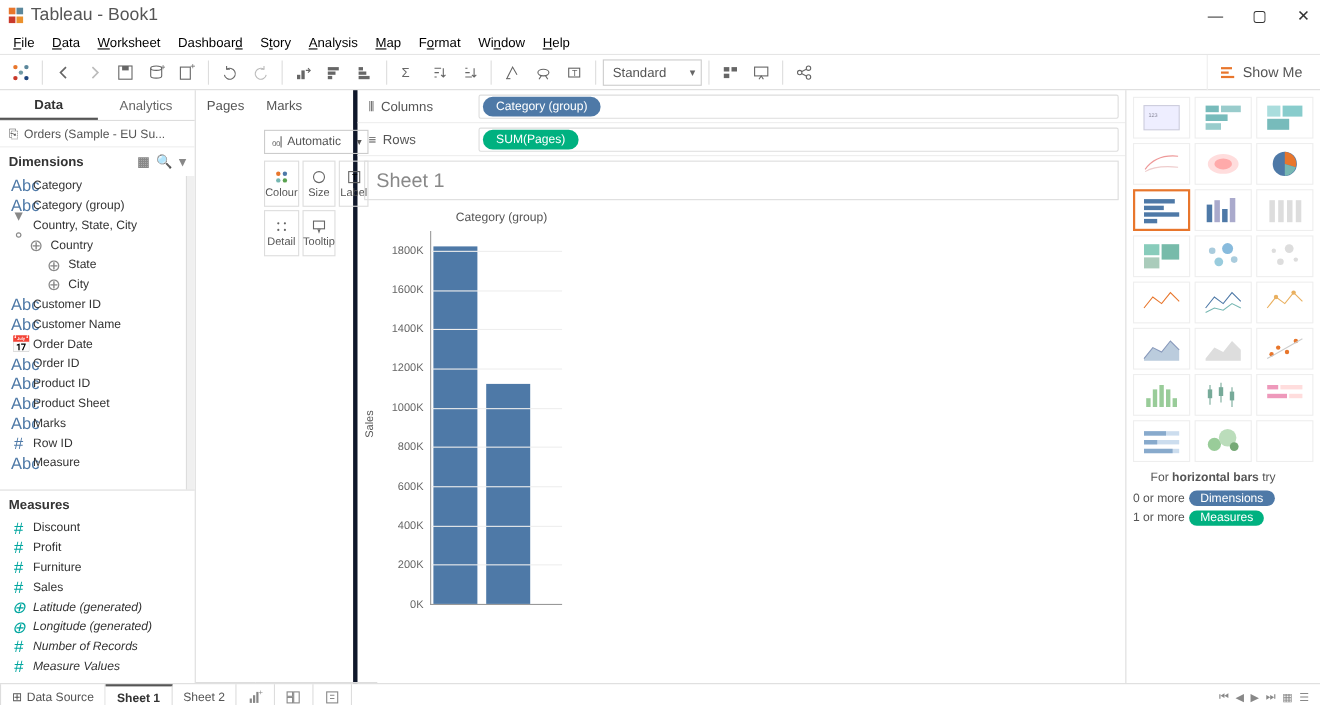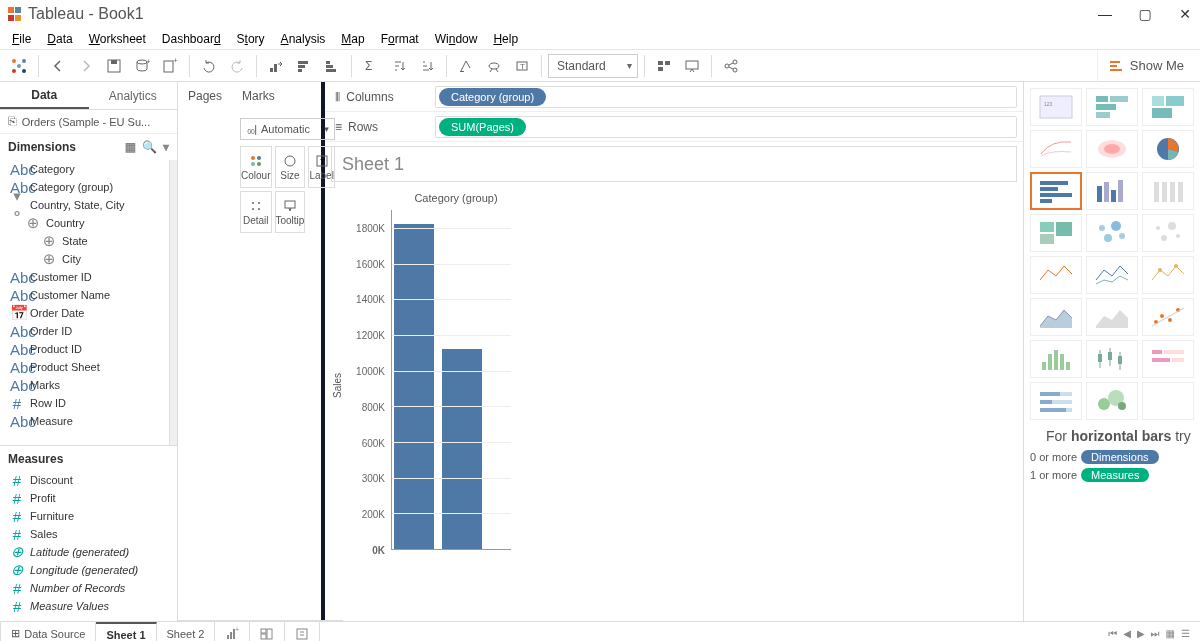--- a/index.html
+++ b/index.html
@@ -64,21 +64,21 @@
 .plot .grid{position:absolute;left:0;right:0;height:1px;background:#eee;}
 .bars{position:absolute;left:0;bottom:0;display:flex;gap:8px;padding-left:2px;align-items:flex-end;height:100%;}
 .bar{width:40px;background:#4e79a7;}
 .xlabs{display:flex;gap:8px;padding-left:62px;margin-top:4px;}
 .xlab{width:40px;font-size:9px;color:#555;text-align:center;line-height:11px;}
 .showme-pane{width:177px;border-left:1px solid #ddd;padding:6px;overflow:hidden;}
 .sm-grid{display:grid;grid-template-columns:repeat(3,1fr);gap:4px;margin-bottom:8px;}
 .sm-cell{height:38px;border:1px solid #eee;display:flex;align-items:center;justify-content:center;}
 .sm-cell.sel{border:2px solid #e8762c;}
 .sm-cell svg{width:40px;height:30px;}
-.sm-hint{font-size:14px;color:#555;margin-bottom:6px;padding-left:16px;}
+.sm-hint{font-size:11px;color:#555;margin-bottom:6px;padding-left:16px;}
 .sm-pill{display:inline-block;border-radius:9px;padding:1px 10px;font-size:11px;color:#fff;margin-left:4px;}
 .sm-row{font-size:11px;color:#555;margin-bottom:4px;}
 .bottom-tabs{height:24px;border-top:1px solid #ddd;display:flex;align-items:center;}
 .btab{height:24px;padding:0 10px;display:flex;align-items:center;font-size:11px;color:#555;border-right:1px solid #ddd;gap:4px;}
 .btab.active{background:#fff;border-top:2px solid #555;font-weight:600;color:#333;}
 .btab.first{border-left:1px solid #ddd;}
 .navctrl{margin-left:auto;display:flex;gap:6px;padding-right:10px;color:#888;font-size:10px;}
 .scroll-stub{width:8px;background:#f0f0f0;border-left:1px solid #ddd;}
 </style>
 </head>
@@ -455,23 +455,23 @@
           <div class="pill green">SUM(Pages)</div>
         </div>
     </div>
     <div class="sheet-title">Sheet 1</div>
     <div class="chart-area">
       <div class="chart-title" style="width:130px;">Category (group)</div>
       <div class="chart">
         <div class="yaxis">
           <div class="ylab-axis">Sales</div>
           <div class="ylabs" id="ylabs">
-              <div class="ylab" style="top: 100%; font-weight: bold;">0K</div>
+              <div class="ylab" style="top: 100%;">0K</div>
               <div class="ylab" style="top: 89.4737%;">200K</div>
-              <div class="ylab" style="top: 78.9474%;">300K</div>
+              <div class="ylab" style="top: 78.9474%;">400K</div>
               <div class="ylab" style="top: 68.4211%; text-align: right;">600K</div>
               <div class="ylab" style="top: 57.8947%;">800K</div>
               <div class="ylab" style="top: 47.3684%;">1000K</div>
               <div class="ylab" style="top: 36.8421%;">1200K</div>
               <div class="ylab" style="top: 26.3158%;">1400K</div>
               <div class="ylab" style="top: 15.7895%;">1600K</div>
               <div class="ylab" style="top: 5.26316%;">1800K</div>
             </div>
         </div>
         <div class="plot" id="plot" style="max-width:120px;">

